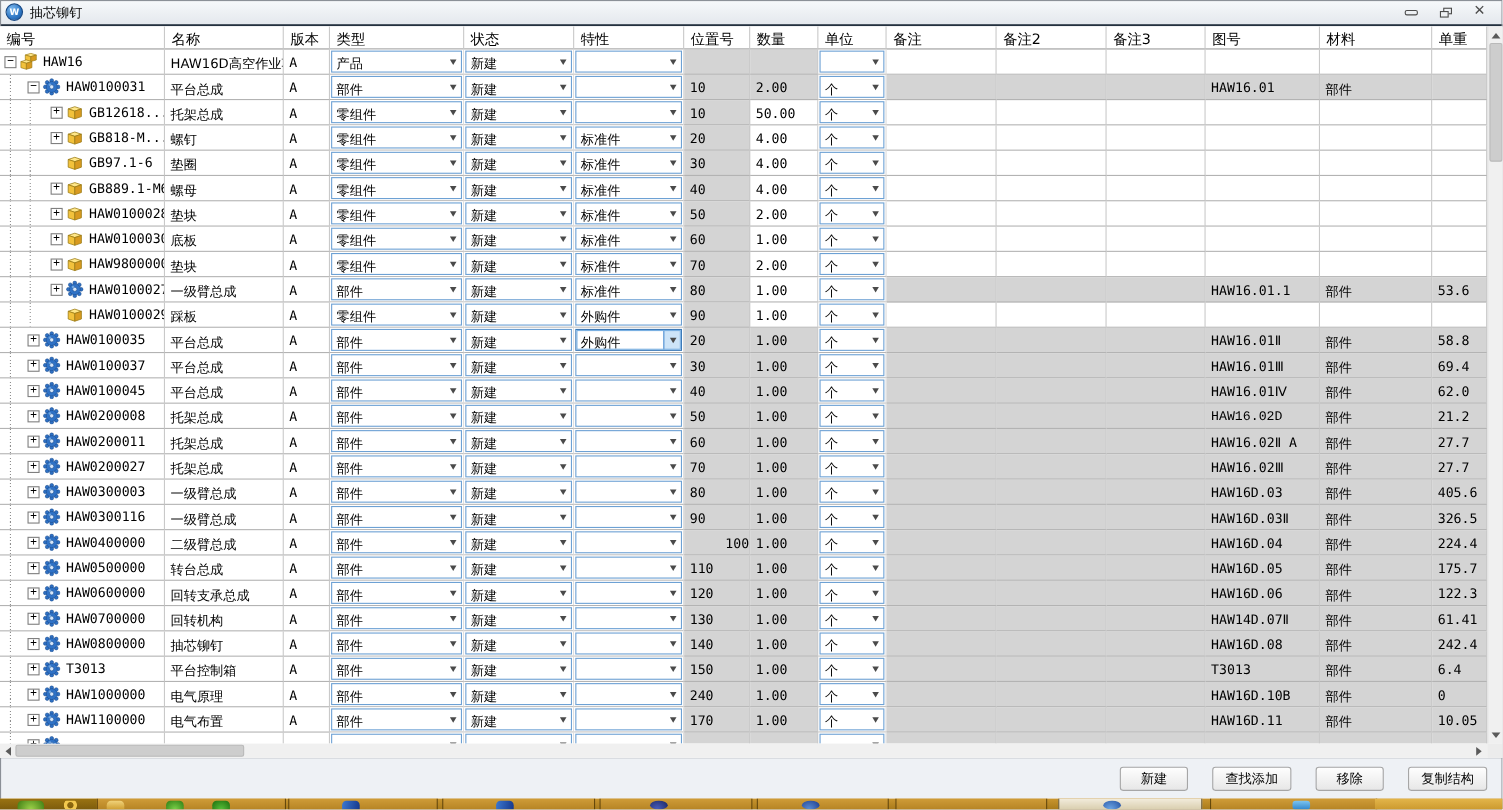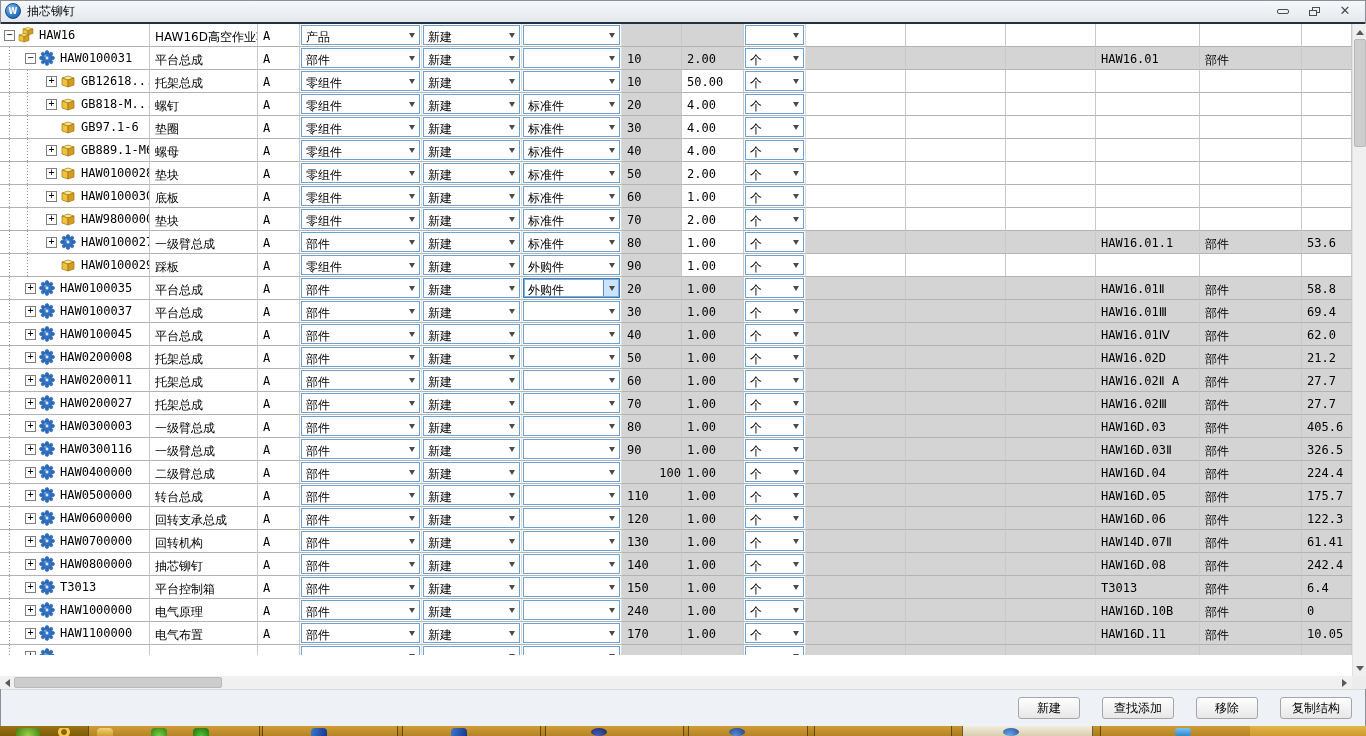--- a/index.html
+++ b/index.html
@@ -100,20 +100,37 @@
           <i></i>
           <i></i>
         </span>
       </span>
     <span class="wc wc-close">✕</span>
   </div>
 </div>
 <div class="dark-line"></div>
 
 <div class="grid">
+  <div class="hrow">
+      <div class="hcell" style="width: 150px;">编号</div>
+      <div class="hcell" style="width: 108px;">名称</div>
+      <div class="hcell" style="width: 42px;">版本</div>
+      <div class="hcell" style="width: 122px;">类型</div>
+      <div class="hcell" style="width: 100px;">状态</div>
+      <div class="hcell" style="width: 100px;">特性</div>
+      <div class="hcell" style="width: 60px;">位置号</div>
+      <div class="hcell" style="width: 62px;">数量</div>
+      <div class="hcell" style="width: 62px;">单位</div>
+      <div class="hcell" style="width: 100px;">备注</div>
+      <div class="hcell" style="width: 100px;">备注2</div>
+      <div class="hcell" style="width: 90px;">备注3</div>
+      <div class="hcell" style="width: 104px;">图号</div>
+      <div class="hcell" style="width: 102px;">材料</div>
+      <div class="hcell" style="width: 50px;">单重</div>
+    </div>
   <div class="tbody">
       <div class="row">
         <div class="tcell" style="width: 150px;">
           <span style="flex: 0 0 auto; width: 4px;"></span>
           <span class="exp">−</span>
           <span class="ticon"><svg width="17" height="16" viewBox="0 0 17 16">
               <polygon points="5,2 10,0.5 15,2 10,3.5" fill="#ffe789" stroke="#9a7a14" stroke-width="0.6"></polygon>
               <polygon points="5,2 10,3.5 10,8 5,6.5" fill="#f2c23c" stroke="#9a7a14" stroke-width="0.6"></polygon>
               <polygon points="10,3.5 15,2 15,6.5 10,8" fill="#d89a20" stroke="#9a7a14" stroke-width="0.6"></polygon>
               <polygon points="1,8 6,6.5 11,8 6,9.5" fill="#ffe789" stroke="#9a7a14" stroke-width="0.6"></polygon>
@@ -873,21 +890,21 @@
         <div class="cell gray num" style="width: 62px;">1.00</div>
         <div class="combo-cell" style="width: 62px;">
           <div class="combo">
             <span class="cval">个</span>
             <span class="carrow"></span>
           </div>
         </div>
         <div class="cell gray" style="width: 100px;"></div>
         <div class="cell gray" style="width: 100px;"></div>
         <div class="cell gray" style="width: 90px;"></div>
-        <div class="cell gray num" style="width: 104px;">HAW16.02D</div>
+        <div class="cell gray num" style="width: 104px; font-family: Liberation Mono, monospace;">HAW16.02D</div>
         <div class="cell gray" style="width: 102px;">部件</div>
         <div class="cell gray num" style="width: 50px;">21.2</div>
       </div>
       <div class="row">
         <div class="tcell" style="width: 150px;">
           <i class="guide" style="left: 9px;"></i>
           <span style="flex: 0 0 auto; width: 25px;"></span>
           <span class="exp">+</span>
           <span class="ticon"><svg width="16" height="16" viewBox="0 0 16 16">
               <g fill="#2f72c6" stroke="#174a8c" stroke-width="0.5">

